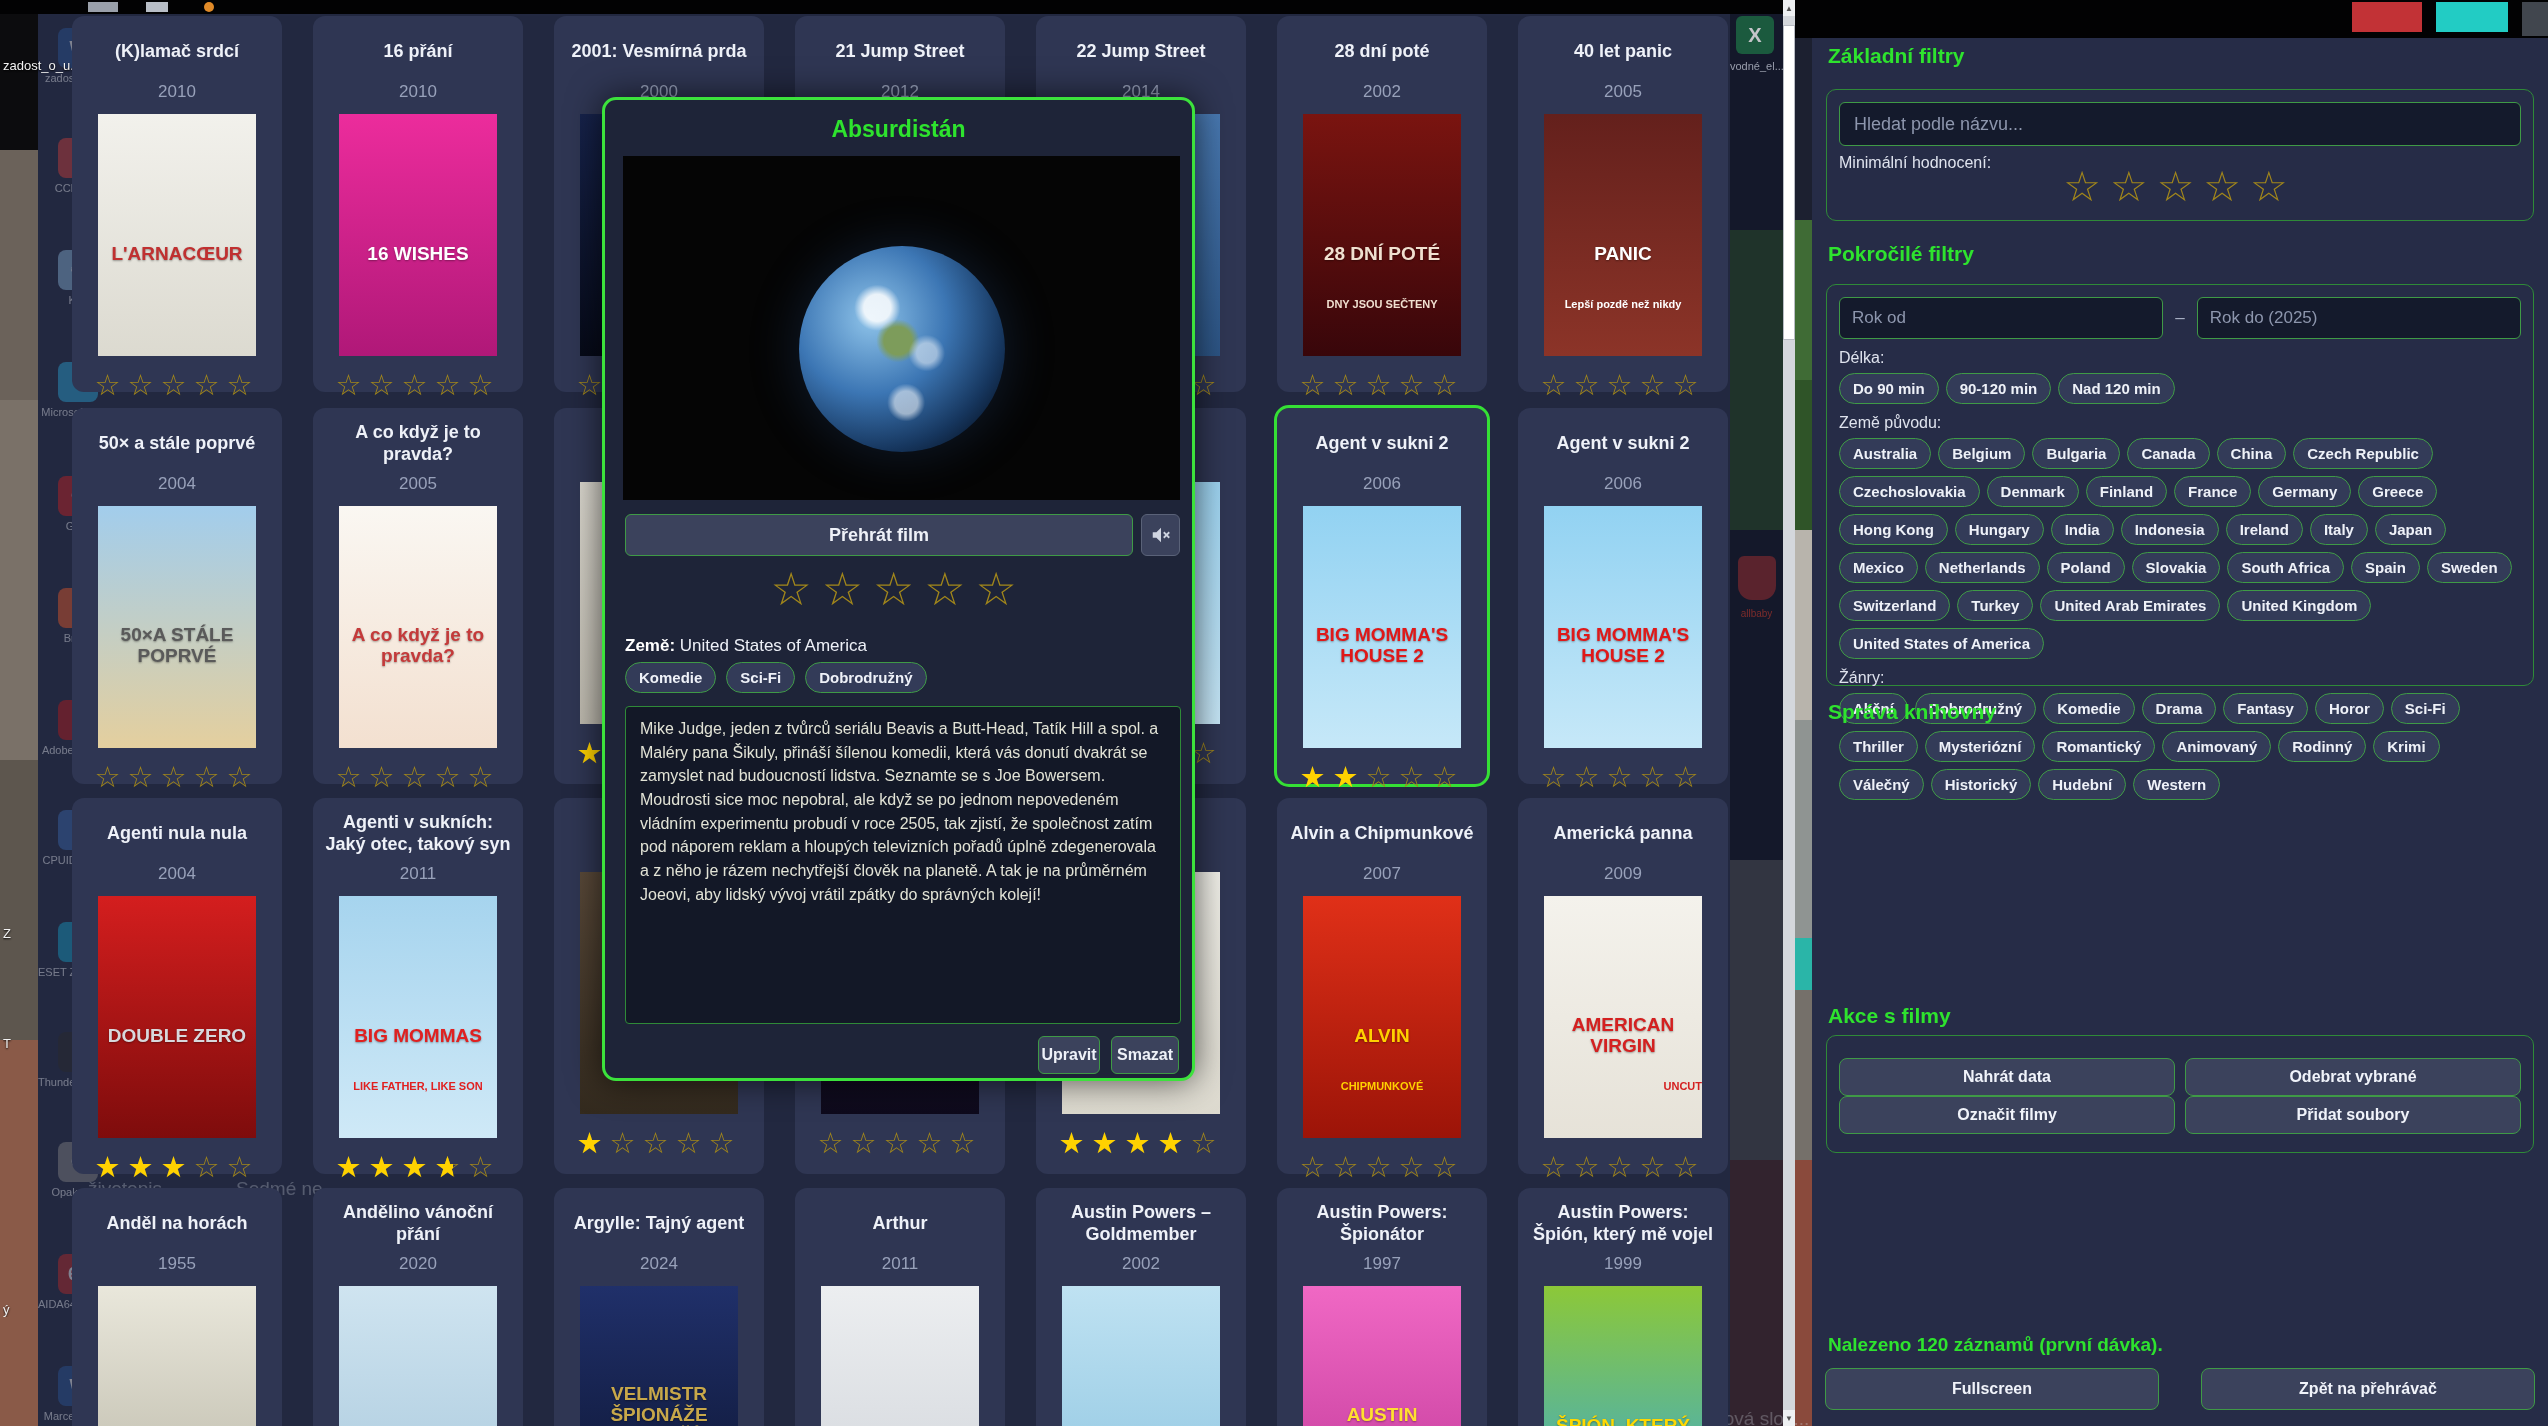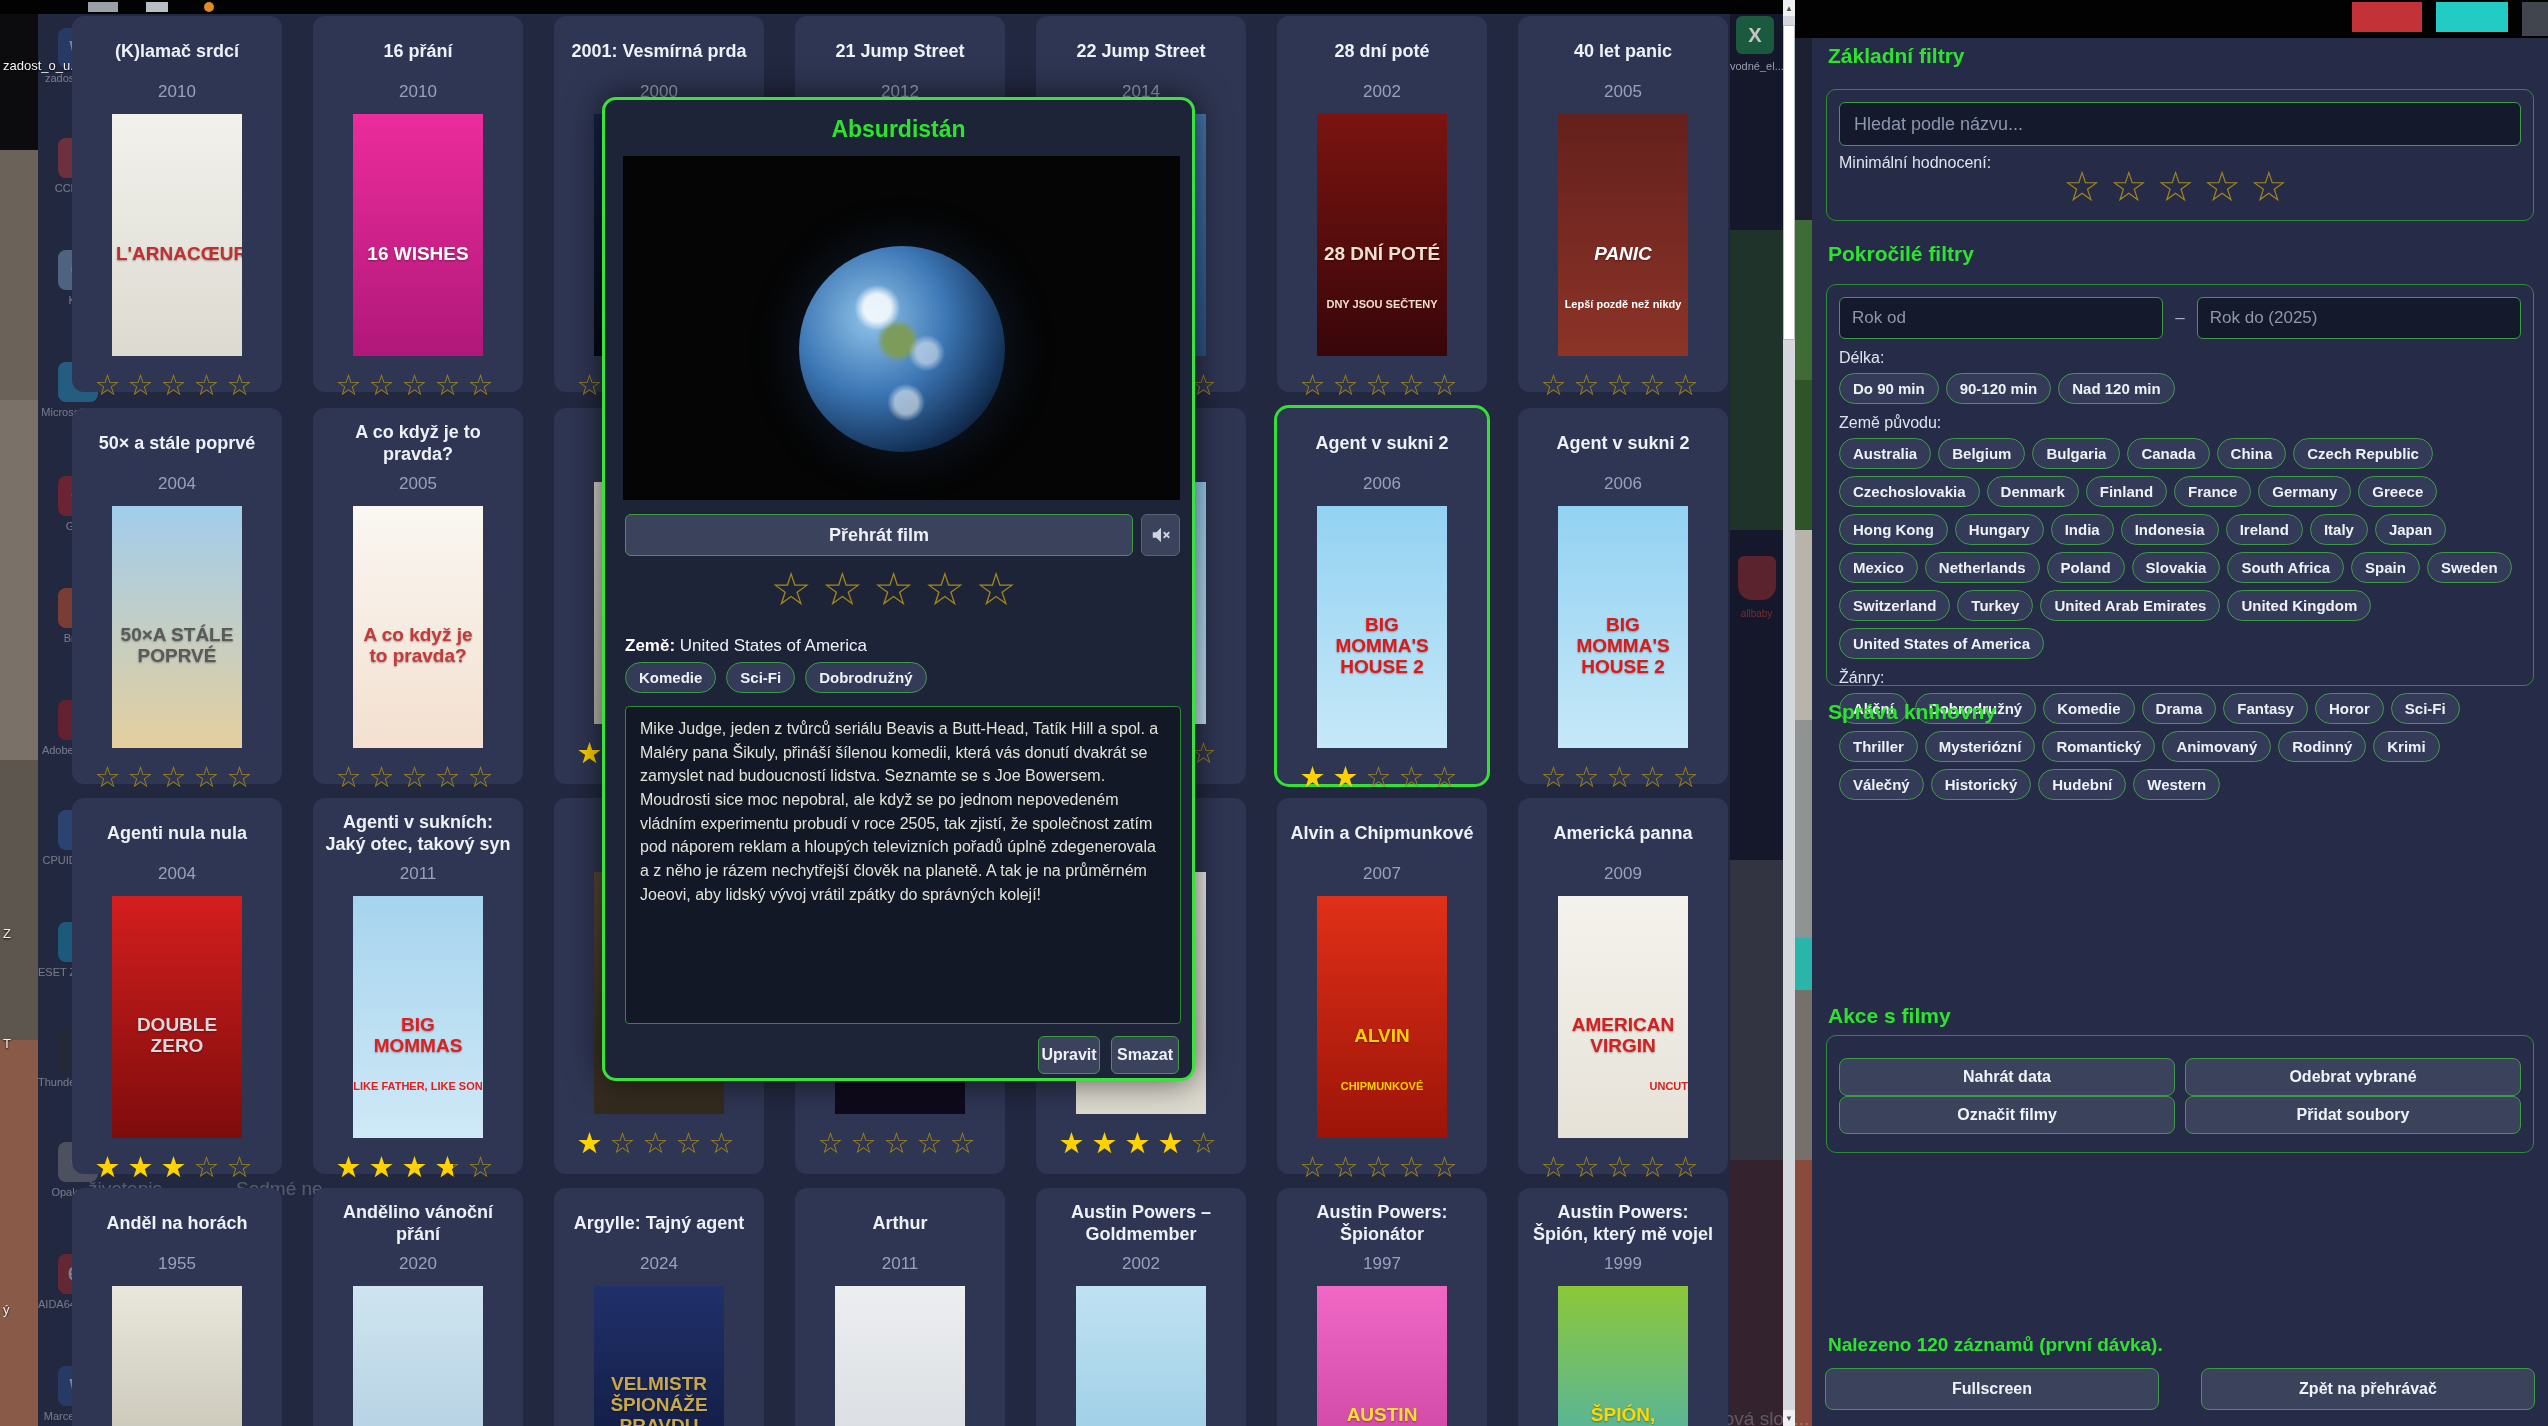--- a/index.html
+++ b/index.html
@@ -26,21 +26,21 @@
   .dlabel{position:absolute;left:0;width:80px;text-align:center;color:#e8eaf0;font-size:11px;white-space:nowrap;overflow:hidden;}
 
   .gap-label{position:absolute;color:rgba(220,225,235,.28);font-size:19px;white-space:nowrap;z-index:1;}
 
   
   .card{position:absolute;width:210px;height:376px;background:var(--card-bg);border-radius:12px;z-index:2;}
   .card.sel{outline:3px solid #35e035;outline-offset:0;border-radius:12px;}
   .card-title{height:52px;margin-top:10px;padding:0 10px;display:flex;align-items:center;justify-content:center;
     text-align:center;color:var(--txt);font-size:18px;font-weight:bold;line-height:1.2;}
   .card-year{margin-top:4px;text-align:center;color:var(--muted);font-size:17px;}
-  .poster{position:relative;width:130px;height:242px;margin:12px auto 0;overflow:hidden;}
+  .poster{position:relative;width:158px;height:242px;margin:12px auto 0;overflow:hidden;}
   .poster .plabel{position:absolute;left:0;top:58%;width:100%;transform:translateY(-50%);
     text-align:center;font-weight:bold;font-size:19px;line-height:1.1;padding:0 4px;text-shadow:0 1px 2px rgba(0,0,0,.35);}
   .poster .psub{position:absolute;left:0;top:76%;width:100%;text-align:center;font-weight:bold;font-size:11px;}
   .card-stars{margin-top:12px;text-align:center;font-size:29px;letter-spacing:7px;white-space:nowrap;}
 
   .star{position:relative;display:inline-block;font-style:normal;}
   .star.full{color:var(--star-full);}
   .star.empty{color:var(--star-empty);}
   .star .ov{position:absolute;left:0;top:0;width:55%;overflow:hidden;color:var(--star-full);}
 
@@ -207,21 +207,21 @@
           <div class="poster" style="background:linear-gradient(#7a1410,#38060a);">
             <div class="plabel" style="color:#f0e0d0;">28 DNÍ POTÉ</div>
             <div class="psub" style="color:#f0e0d0;">DNY JSOU SEČTENY</div>
           </div>
           <div class="card-stars"><span class="star empty">☆</span><span class="star empty">☆</span><span class="star empty">☆</span><span class="star empty">☆</span><span class="star empty">☆</span></div>
         </div>
         <div class="card" style="left: 1480px; top: 2px;">
           <div class="card-title">40 let panic</div>
           <div class="card-year">2005</div>
           <div class="poster" style="background:linear-gradient(#64201c,#8c3428);">
-            <div class="plabel" style="color:#ffffff;font-style:italic;">PANIC</div>
+            <div class="plabel" style="color:#ffffff;">PANIC</div>
             <div class="psub" style="color:#ffffff;">Lepší pozdě než nikdy</div>
           </div>
           <div class="card-stars"><span class="star empty">☆</span><span class="star empty">☆</span><span class="star empty">☆</span><span class="star empty">☆</span><span class="star empty">☆</span></div>
         </div>
         <div class="card" style="left: 34px; top: 394px;">
           <div class="card-title">50× a stále poprvé</div>
           <div class="card-year">2004</div>
           <div class="poster" style="background:linear-gradient(#a2cdec,#e4cf9e);">
             <div class="plabel" style="color:#5a5a5a;">50×A STÁLE POPRVÉ</div>
           </div>

